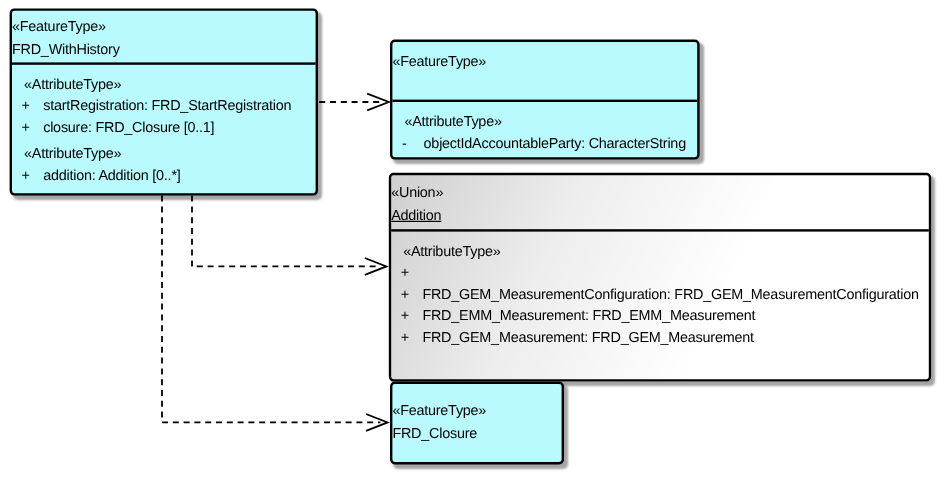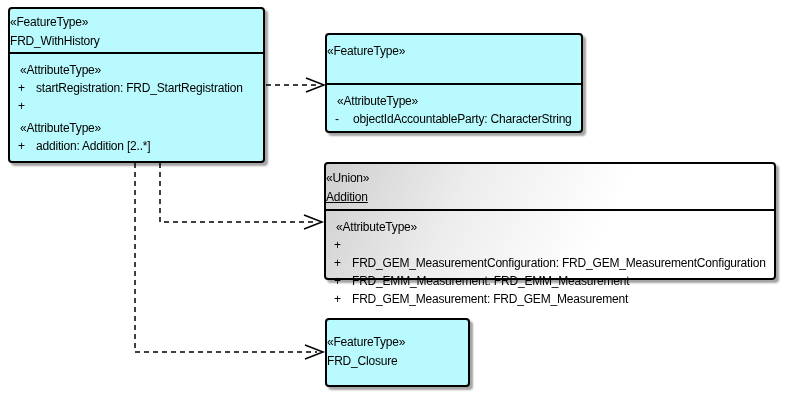--- a/index.html
+++ b/index.html
@@ -83,43 +83,44 @@
       <div class="cname">FRD_WithHistory</div>
     </div>
     <div class="cmp">
       <div class="ghdr">«AttributeType»</div>
       <div class="row">
         <span class="vis">+</span>
         <span class="atx">startRegistration: FRD_StartRegistration</span>
       </div>
       <div class="row">
         <span class="vis">+</span>
+        <span class="atx">closure: FRD_Closure [0..1]</span>
       </div>
       <div class="ghdr gap">«AttributeType»</div>
       <div class="row">
         <span class="vis">+</span>
-        <span class="atx">addition: Addition [2..*]</span>
+        <span class="atx">addition: Addition [0..*]</span>
       </div>
     </div>
   </div>
 
   <div class="uml-box" style="left:325px;top:33px;width:258px;height:100px">
     <div class="hdr" style="height:50px;padding-top:7px">
       <div class="stx">«FeatureType»</div>
     </div>
     <div class="cmp">
       <div class="ghdr">«AttributeType»</div>
       <div class="row">
         <span class="vis">-</span>
         <span class="atx">objectIdAccountableParty: CharacterString</span>
       </div>
     </div>
   </div>
 
-  <div class="uml-box union" style="left:324px;top:162px;width:452px;height:118px">
+  <div class="uml-box union" style="left:324px;top:144px;width:452px;height:174px">
     <div class="hdr" style="height:47px;padding-top:5px">
       <div class="stx">«Union»</div>
       <div class="cname underline">Addition</div>
     </div>
     <div class="cmp">
       <div class="ghdr">«AttributeType»</div>
       <div class="row">
         <span class="vis">+</span>
       </div>
       <div class="row">

